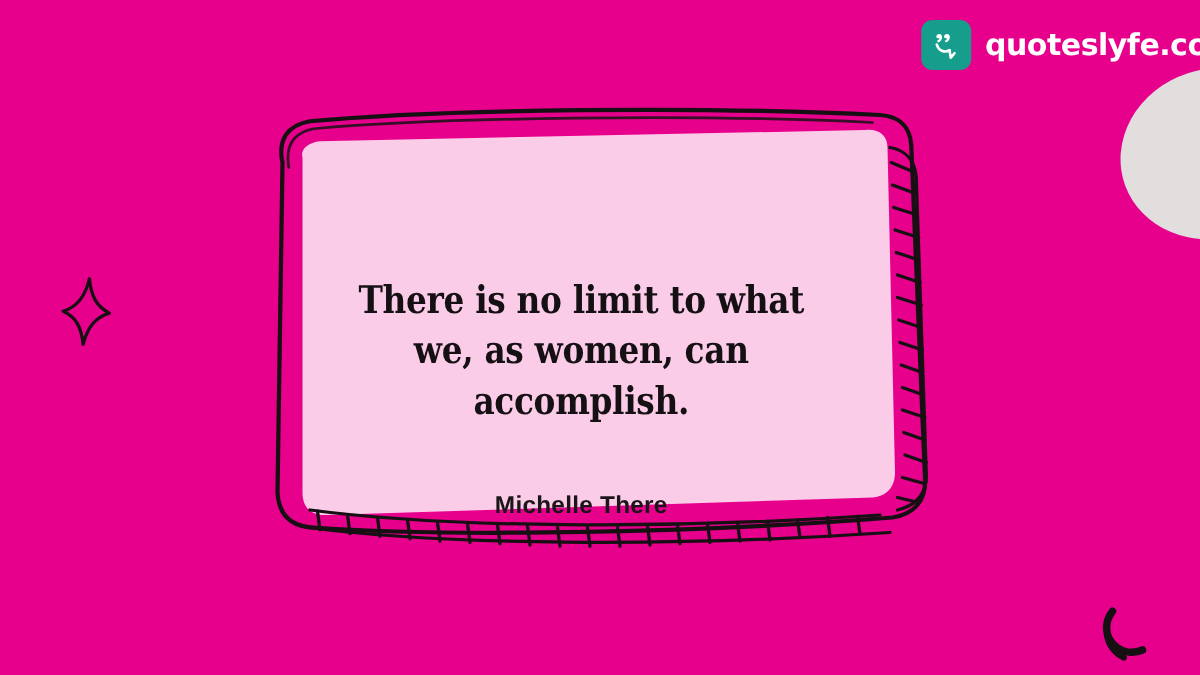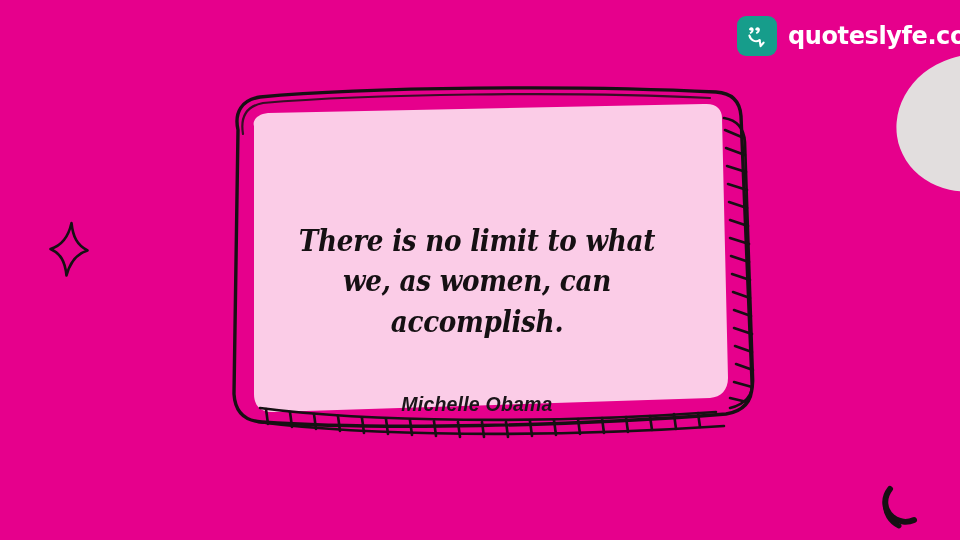--- a/index.html
+++ b/index.html
@@ -35,22 +35,22 @@
   
   #crescents {
     position:absolute;
     left:876px; top:484px;
     width:46px; height:48px;
   }
 
   
   #card-wrap {
     position:absolute;
-    left:216px; top:82px;
-    width:570px; height:368px;font-style:italic;
+    left:204px; top:82px;
+    width:570px; height:368px;
   }
   #card-svg {
     position:absolute;
     left:0; top:0;
     width:570px; height:368px;
     overflow:visible;
   }
   #card-content {
     position:absolute;
     left:22px; top:30px;
@@ -195,21 +195,21 @@
         <path d="M 386 336 L 388 351"></path>
         <path d="M 410 335 L 412 350"></path>
         <path d="M 434 334 L 436 348"></path>
         <path d="M 458 332 L 460 347"></path>
         <path d="M 482 331 L 484 345"></path>
       </g>
     </svg>
 
     <div id="card-content">
       <div id="quote-text">There is no limit to what we, as women, can accomplish.</div>
-      <div id="quote-author">Michelle Obama</div>
+      <div id="quote-author">Michelle There</div>
     </div>
   </div>
 
   <div id="brand">
     <div id="brand-mark">
       <svg width="28" height="28" viewBox="0 0 28 28">
 
         <path d="M6 7.5 C6 6.2 7.1 5.2 8.4 5.2 C9.7 5.2 10.7 6.2 10.7 7.5 C10.7 9.6 9.4 11.2 7.4 12
                  L6.6 10.6 C7.7 10.1 8.4 9.4 8.6 8.6 C8.5 8.7 8.4 8.7 8.4 8.7 C7.1 8.7 6 7.9 6 7.5 Z" fill="#ffffff"></path>
         <path d="M12.2 7.5 C12.2 6.2 13.3 5.2 14.6 5.2 C15.9 5.2 16.9 6.2 16.9 7.5 C16.9 9.6 15.6 11.2 13.6 12

